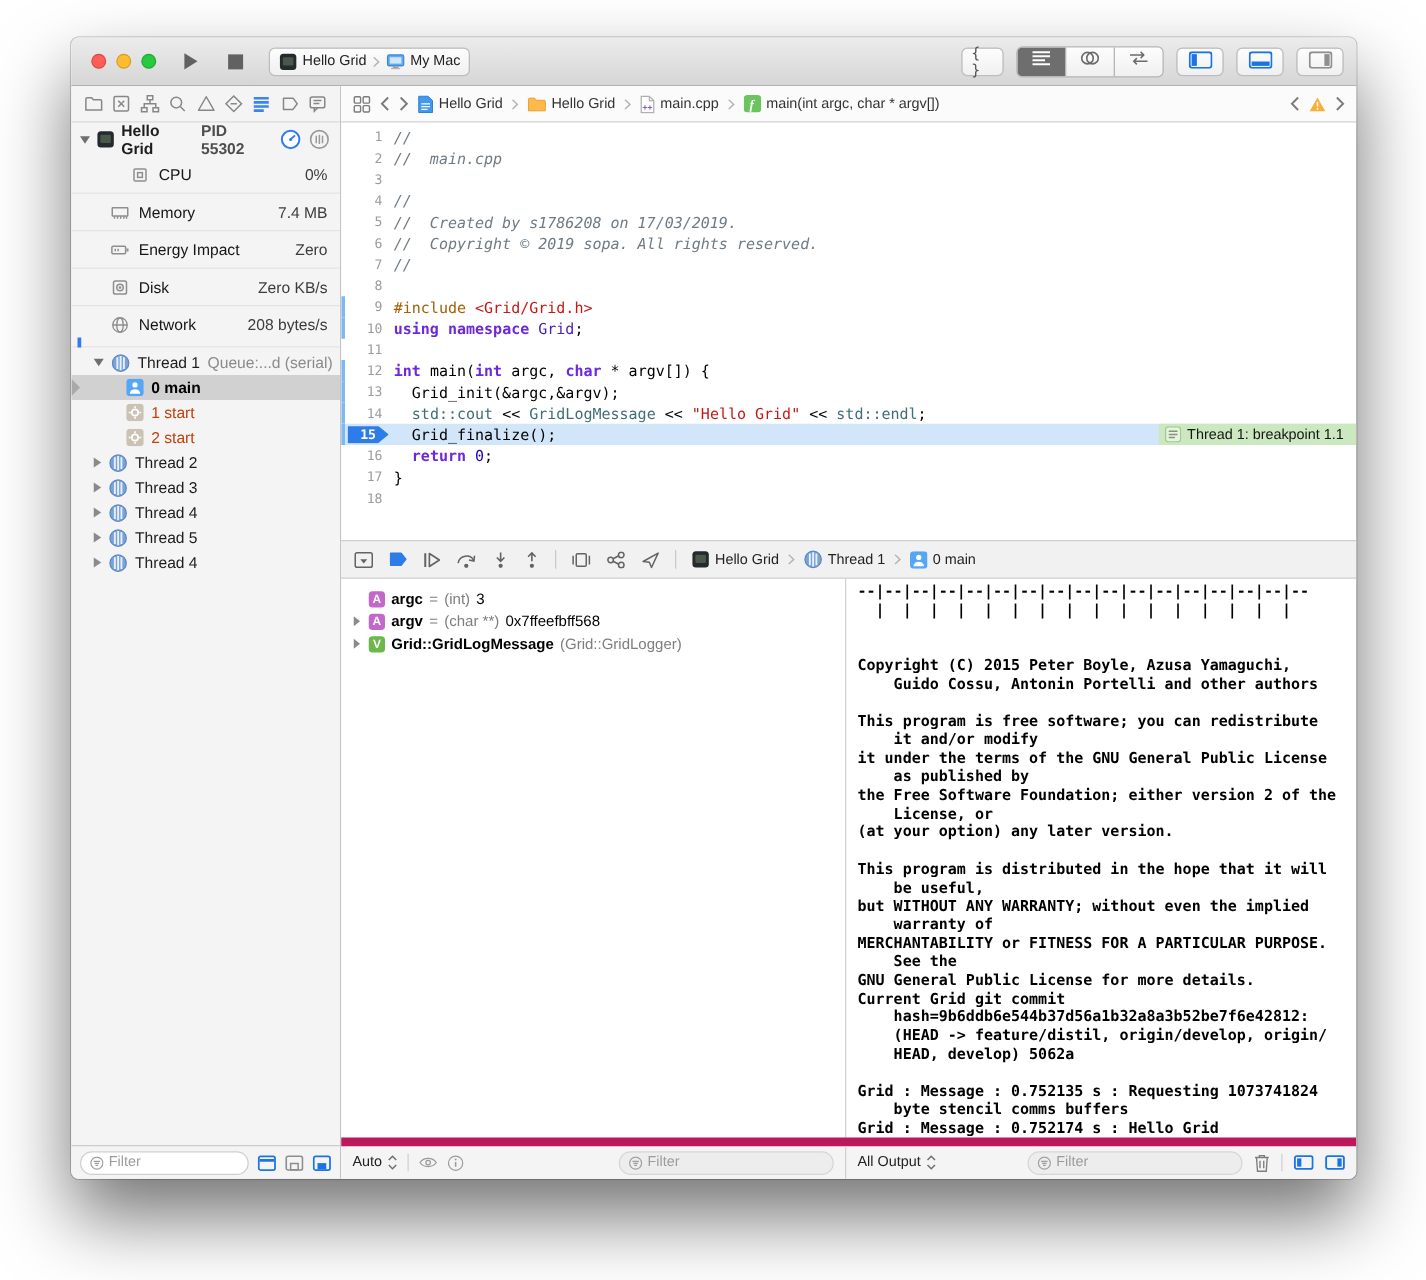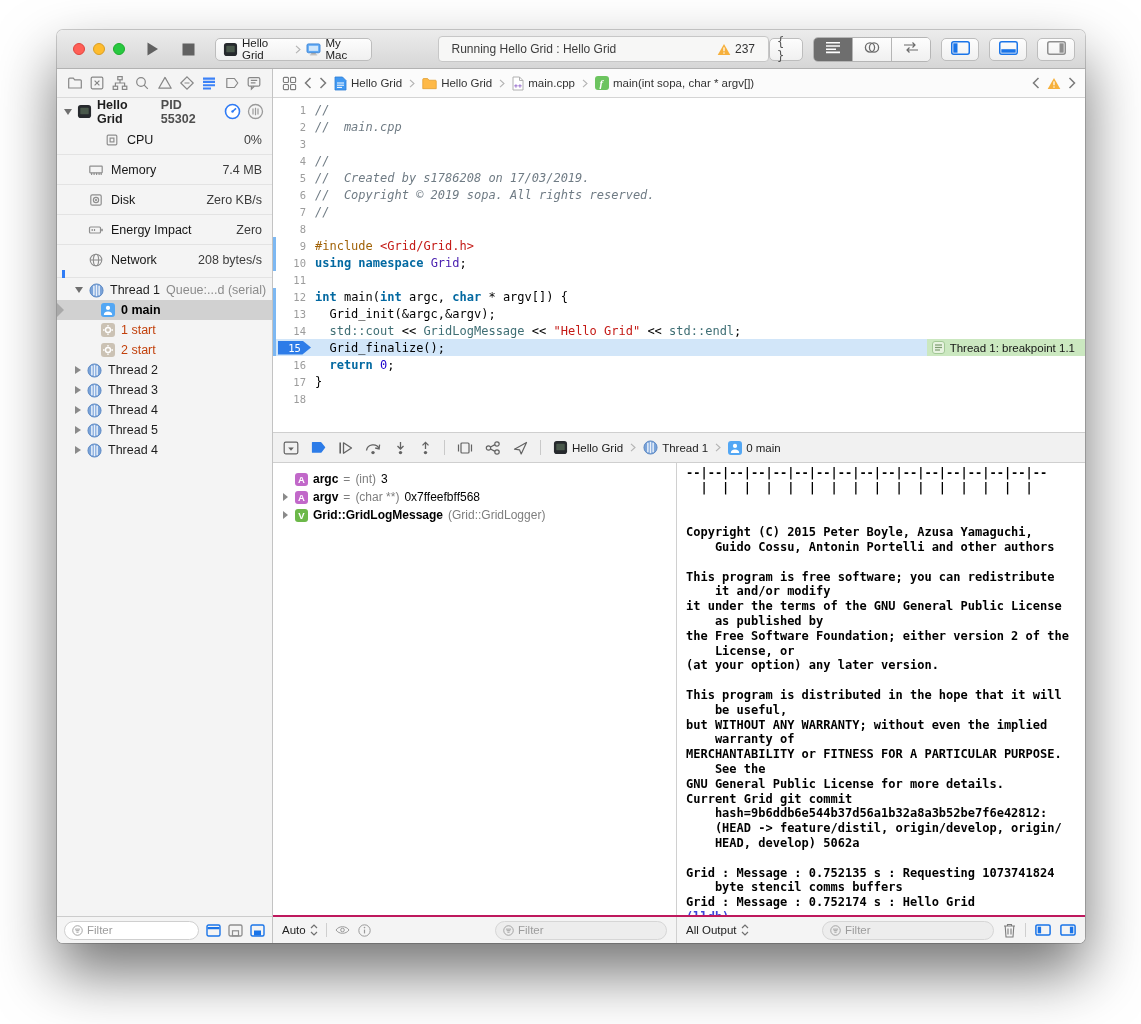--- a/index.html
+++ b/index.html
@@ -74,30 +74,30 @@
   .jb-crumbs{display:flex;align-items:center;gap:6px;min-width:0;}
   .jb-item{display:flex;align-items:center;gap:4px;white-space:nowrap;}
   .jb-right{margin-left:auto;display:flex;align-items:center;gap:7px;}
   .code-area{height:331px;flex:none;overflow:hidden;font-family:"DejaVu Sans Mono",monospace;
              font-size:12px;padding-top:3px;}
   .code-line{display:flex;align-items:center;height:17px;position:relative;}
   .change-bar{position:absolute;left:0;top:0;width:3px;height:17px;background:#7db8f2;}
   .lnum-wrap{width:42px;flex:none;display:flex;justify-content:flex-end;align-items:center;}
   .lnum{padding-right:9px;color:#9c9c9c;font-size:10.5px;}
   .bp-badge{width:33px;height:14px;margin-right:4px;background:#2d7ce8;color:#fff;font-size:10.5px;
-            font-weight:normal;text-align:center;line-height:14px;
+            font-weight:bold;text-align:center;line-height:14px;
             clip-path:polygon(0 0,74% 0,100% 50%,74% 100%,0 100%);}
   .lcode{white-space:pre;flex:1;color:#000;}
   .code-line.selected{background:#d2e6f9;}
   .bp-annot{flex:none;display:flex;align-items:center;gap:5px;background:#cbe8c0;height:17px;
             padding:0 10px 0 5px;font-size:11.5px;color:#151515;font-family:"Liberation Sans",sans-serif;}
   .cm{color:#6f7b84;font-style:italic;}
   .pp{color:#a16207;}
   .str{color:#c41a16;}
-  .kw{color:#0369a1;font-weight:bold;}
+  .kw{color:#6d28d9;font-weight:bold;}
   .ty{color:#3f6e74;}
   .ns{color:#4b21b0;}
   .num{color:#1c00cf;}
   
   .debugbar{height:29px;flex:none;border-top:1px solid #cfcfcf;border-bottom:1px solid #cfcfcf;
             background:#f1f1f1;display:flex;align-items:center;padding:0 10px;gap:12px;font-size:11.5px;color:#222;}
   .db-sep{width:1px;height:15px;background:#c9c9c9;flex:none;}
   .db-ic{display:flex;align-items:center;justify-content:center;}
   .db-jump{display:flex;align-items:center;gap:6px;}
   
@@ -109,21 +109,21 @@
              display:flex;align-items:center;justify-content:center;flex:none;}
   .var-name{font-weight:bold;color:#000;}
   .var-eq{color:#7e7e7e;}
   .var-type{color:#7e7e7e;}
   .var-val{color:#000;}
   .consolepane{flex:1;min-width:0;padding:3px 9px 0 9px;overflow:hidden;}
   .console-pre{margin:0;font-family:"DejaVu Sans Mono",monospace;font-size:12px;font-weight:bold;
                line-height:14.8px;white-space:pre;color:#000;}
   .lldb{color:#3d43d8;}
   
-  .bottombars{height:26px;flex:none;border-top:2px solid #be185d;background:#f4f4f4;display:flex;}
+  .bottombars{height:26px;flex:none;border-top:7px solid #be185d;background:#f4f4f4;display:flex;}
   .bb-left{width:404px;flex:none;border-right:1px solid #d0d0d0;box-sizing:border-box;display:flex;
            align-items:center;padding:0 9px;gap:8px;font-size:11.5px;color:#222;}
   .bb-right{flex:1;display:flex;align-items:center;padding:0 9px;gap:9px;font-size:11.5px;color:#222;}
   .scope{display:flex;align-items:center;gap:4px;}
   .bb-filter{width:172px;flex:none;}
   .bb-spacer{flex:1;}
   .vsep{width:1px;height:14px;background:#cfcfcf;}
 </style>
 </head>
 <body>
@@ -162,34 +162,20 @@
         <span class="sb-ic">
           <svg width="15" height="13" viewBox="0 0 16 14">
             <rect x="1" y="1" width="14" height="9.5" rx="1.5" fill="#5fa9f5" stroke="#3e85d6"></rect>
             <rect x="3" y="3" width="10" height="5.5" fill="#cfe6fb"></rect>
             <rect x="5.5" y="11" width="5" height="1.3" fill="#9b9b9b"></rect>
             <rect x="4" y="12.3" width="8" height="1" fill="#b5b5b5"></rect>
           </svg>
         </span>
         <span>My Mac</span>
       </div>
-    <div class="status">
-      <span>Running Hello Grid : Hello Grid</span>
-      <span class="sp"></span>
-      <span class="warn-count">
-        <span class="tb-ic">
-            <svg width="14" height="13" viewBox="0 0 16 14">
-              <path d="M8,0.8 L15.2,13.2 H0.8 Z" fill="#f6b03c"></path>
-              <rect x="7.3" y="4.6" width="1.4" height="4.4" fill="#fff"></rect>
-              <rect x="7.3" y="10.3" width="1.4" height="1.5" fill="#fff"></rect>
-            </svg>
-          </span>
-        <span>237</span>
-      </span>
-    </div>
     <div class="right-cluster">
       <div class="chip brace-btn">{ }</div>
       <div class="segmented">
         <div class="seg sel">
             <span><svg width="16" height="13" viewBox="0 0 16 13">
                 <g stroke="#fff" stroke-width="1.6">
                   <line x1="1" y1="1.8" x2="15" y2="1.8"></line>
                   <line x1="1" y1="5" x2="15" y2="5"></line>
                   <line x1="1" y1="8.2" x2="11" y2="8.2"></line>
                   <line x1="1" y1="11.4" x2="15" y2="11.4"></line>
@@ -358,41 +344,41 @@
                   </g>
                 </svg>
               </span>
               <span class="gauge-label">Memory</span>
               <span class="gauge-value">7.4 MB</span>
             </div>
             <div class="gauge-row">
               <span class="sb-ic">
                 <svg width="16" height="16" viewBox="0 0 16 16">
                   <g stroke="#8e8e8e" stroke-width="1.2" fill="none">
+                    <rect x="1.5" y="5" width="11" height="6" rx="1"></rect>
+                    <rect x="13.2" y="6.8" width="1.6" height="2.4" fill="#8e8e8e" stroke="none"></rect>
+                    <path d="M4.2,7 v2 M6.5,7 v2"></path>
+                  </g>
+                </svg>
+              </span>
+              <span class="gauge-label">Energy Impact</span>
+              <span class="gauge-value">Zero</span>
+            </div>
+            <div class="gauge-row">
+              <span class="sb-ic">
+                <svg width="16" height="16" viewBox="0 0 16 16">
+                  <g stroke="#8e8e8e" stroke-width="1.2" fill="none">
                     <rect x="2.8" y="2.8" width="10.4" height="10.4" rx="1.5"></rect>
                     <circle cx="8" cy="8" r="2.6"></circle>
                     <circle cx="8" cy="8" r="0.5" fill="#8e8e8e"></circle>
                   </g>
                 </svg>
               </span>
               <span class="gauge-label">Disk</span>
               <span class="gauge-value">Zero KB/s</span>
-            </div>
-            <div class="gauge-row">
-              <span class="sb-ic">
-                <svg width="16" height="16" viewBox="0 0 16 16">
-                  <g stroke="#8e8e8e" stroke-width="1.2" fill="none">
-                    <rect x="1.5" y="5" width="11" height="6" rx="1"></rect>
-                    <rect x="13.2" y="6.8" width="1.6" height="2.4" fill="#8e8e8e" stroke="none"></rect>
-                    <path d="M4.2,7 v2 M6.5,7 v2"></path>
-                  </g>
-                </svg>
-              </span>
-              <span class="gauge-label">Energy Impact</span>
-              <span class="gauge-value">Zero</span>
             </div>
             <div class="gauge-row">
               <span class="sb-ic">
                 <svg width="16" height="16" viewBox="0 0 16 16">
                   <g stroke="#8e8e8e" stroke-width="1.1" fill="none">
                     <circle cx="8" cy="8" r="5.8"></circle>
                     <ellipse cx="8" cy="8" rx="2.6" ry="5.8"></ellipse>
                     <path d="M2.2,8 H13.8"></path>
                   </g>
                 </svg>
@@ -635,21 +621,21 @@
                 <path d="M1,0.8 L5,4.5 L1,8.2" fill="none" stroke="#b3b3b3" stroke-width="1.1"></path>
               </svg>
             </span>
             <span class="jb-item">
               <span class="sb-ic">
                 <svg width="14" height="14" viewBox="0 0 14 14">
                   <rect width="14" height="14" rx="3" fill="#6cc45f"></rect>
                   <text x="4.6" y="11" font-size="10.5" font-style="italic" font-weight="bold" fill="#fff" font-family="serif">f</text>
                 </svg>
               </span>
-              <span>main(int sopa, char * argv[])</span>
+              <span>main(int argc, char * argv[])</span>
             </span>
           </div>
         <div class="jb-right">
           <span class="tb-ic">
               <svg width="8" height="12" viewBox="0 0 8 12">
                 <path d="M6.5,1 L1.5,6 L6.5,11" fill="none" stroke="#7a7a7a" stroke-width="1.5"></path>
               </svg>
             </span>
           <span class="tb-ic">
               <svg width="14" height="13" viewBox="0 0 16 14">

